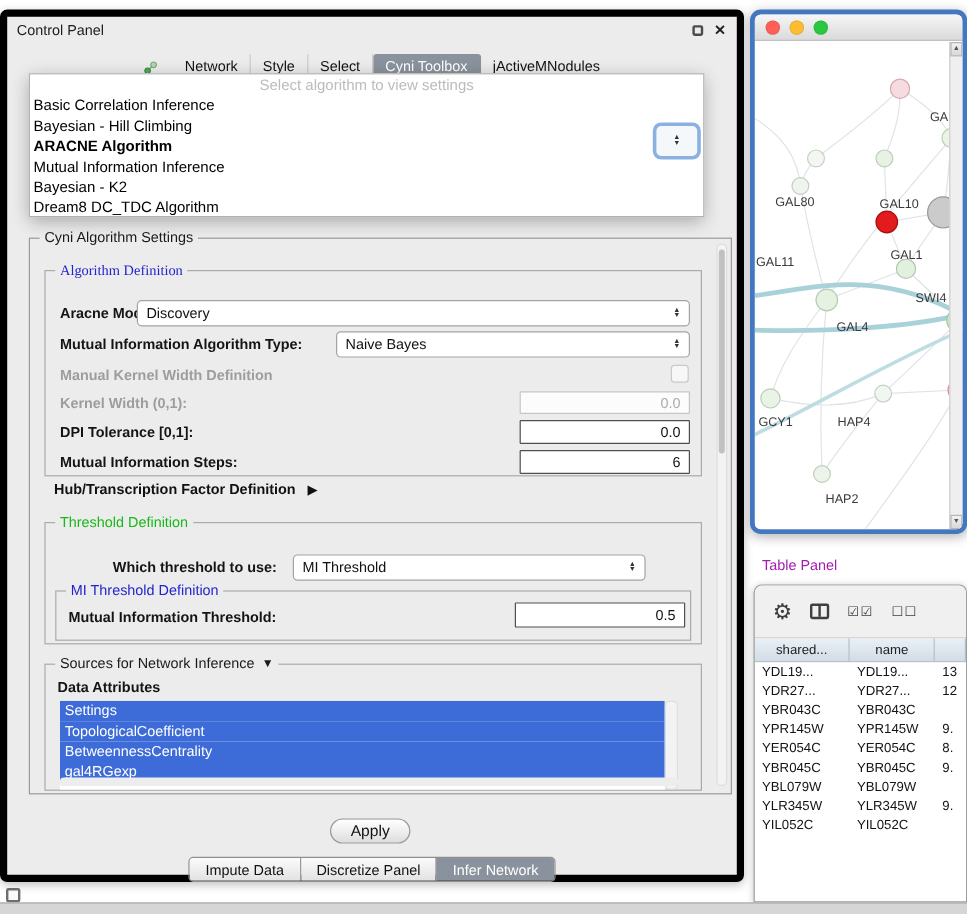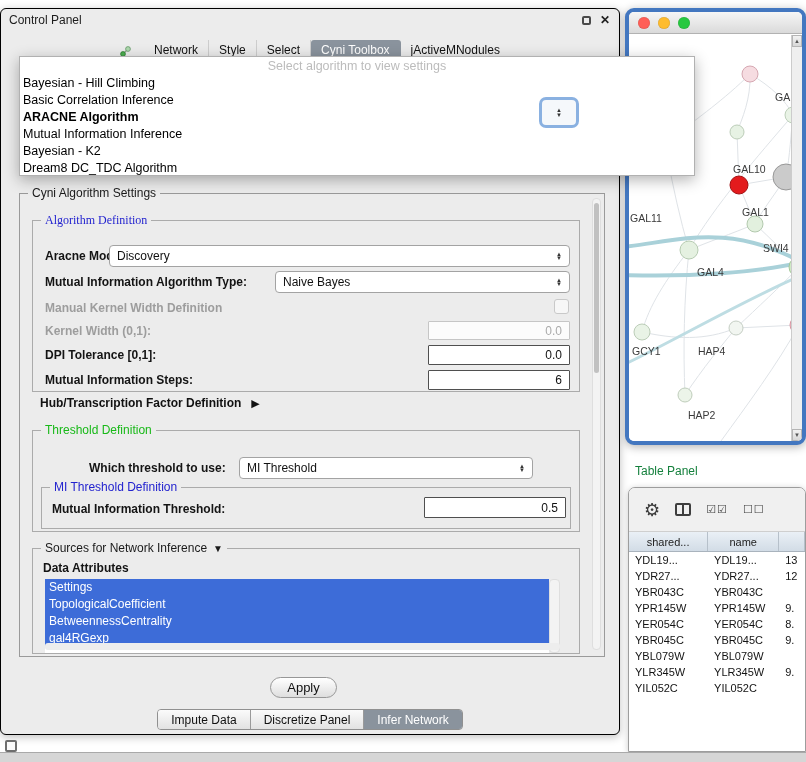--- a/index.html
+++ b/index.html
@@ -1,31 +1,31 @@
 <!DOCTYPE html>
 <html><head>
 <meta charset="utf-8">
 <style>
 *{margin:0;padding:0;box-sizing:border-box}
 body{font-family:"Liberation Sans",sans-serif;background:#fff}
 .stage{position:relative;width:806px;height:762px;overflow:hidden;background:#ffffff}
 
 
-.cp-window{position:absolute;left:0;top:8px;width:620px;height:727px;background:#ececec;border:1px solid #000000;border-radius:6px;box-shadow:0 2px 8px rgba(0,0,0,0.25)}
+.cp-window{position:absolute;left:0;top:8px;width:620px;height:727px;background:#ececec;border:6px solid #000000;border-radius:6px;box-shadow:0 2px 8px rgba(0,0,0,0.25)}
 .titlebar{position:absolute;left:0;top:0;right:0;height:22px;display:flex;align-items:center;padding-left:8px;font-size:12px;color:#1c1c1c}
 .winbtns{position:absolute;right:9px;top:5px;display:flex;gap:9px;align-items:center}
 .floatbtn{width:9px;height:9px;border:2px solid #4a4a4a;border-radius:2px}
 .closebtn{font-size:12px;font-weight:bold;color:#222;line-height:12px}
 .tabrow{position:absolute;left:0;top:30px;right:0;height:22px;display:flex;justify-content:center;align-items:center;font-size:12px;color:#111}
 .cp-tab{display:flex;align-items:flex-end;gap:23px;padding:3px 10px;border-right:1px solid #cdcdcd;cursor:default;white-space:nowrap}
 .cp-tab:last-child{border-right:none}
 .cp-tab.active{color:#fff;border-radius:3px;border-right-color:transparent}
 
 
-.dd-popup{position:absolute;left:18px;top:47px;width:676px;height:120px;background:#fff;border:1px solid #b1b1b1;box-shadow:0 4px 14px rgba(0,0,0,0.3);z-index:30;font-size:12.5px}
+.dd-popup{position:absolute;left:18px;top:47px;width:563px;height:120px;background:#fff;border:1px solid #b1b1b1;box-shadow:0 4px 14px rgba(0,0,0,0.3);z-index:30;font-size:12.5px}
 .dd-placeholder{height:18px;line-height:18px;text-align:center;color:#bcbcbc}
 .dd-item{height:17px;line-height:17px;padding-left:3px;color:#000;white-space:nowrap}
 .dd-item.bold{font-weight:bold}
 .combo-ring{position:absolute;left:538px;top:88px;width:40px;height:31px;z-index:31;border:3px solid #8ab1e1;border-radius:7px;background:#f5f8fb;display:flex;align-items:center;justify-content:center}
 
 
 .settings-group{position:absolute;left:18px;top:184px;width:586px;height:464px;border:1px solid #9a9a9a}
 .legend{position:absolute;top:-8px;left:8px;background:#ececec;padding:0 4px;font-size:12px;line-height:15px;color:#1a1a1a;white-space:nowrap;display:flex;align-items:center;gap:6px}
 .sub-group{position:absolute;border:1px solid #ababab}
 .lbl{position:absolute;font-size:12px;font-weight:bold;color:#141414;white-space:nowrap}
@@ -56,21 +56,21 @@
 .net-window{position:absolute;left:625px;top:8px;width:181px;height:437px;border:4px solid #4377c0;border-radius:9px;background:#fff;overflow:hidden;box-shadow:0 2px 10px rgba(0,0,0,0.3)}
 .net-titlebar{height:22px;background:linear-gradient(#f6f6f6,#dadada);border-bottom:1px solid #b2b2b2;display:flex;align-items:center;gap:8px;padding-left:9px}
 .tl{width:12px;height:12px;border-radius:50%;box-shadow:inset 0 0 1px rgba(0,0,0,0.35)}
 .net-canvas{position:absolute;left:0;top:23px;right:0;bottom:0;background:#fff}
 .net-canvas svg{position:absolute;left:0;top:0}
 .net-label{font-size:10.5px;fill:#3a3a3a;font-family:"Liberation Sans",sans-serif}
 .net-sb{position:absolute;top:0;right:0;bottom:0;width:11px;background:#efefef;border-left:1px solid #cccccc}
 .net-sb .arrbox{position:absolute;left:0;width:10px;height:12px;background:linear-gradient(#f2f2f2,#d8d8d8);border:1px solid #b5b5b5;font-size:6px;display:flex;align-items:center;justify-content:center;color:#555}
 
 
-.tp-title{position:absolute;left:635px;top:464px;font-size:12px;color:#15803d}
+.tp-title{position:absolute;left:635px;top:464px;font-size:12px;color:#a21caf}
 .tbl-window{position:absolute;left:628px;top:487px;width:178px;height:265px;background:#fff;border:1px solid #9d9d9d;border-radius:7px 7px 0 0;overflow:hidden;box-shadow:0 1px 6px rgba(0,0,0,0.2)}
 .tbl-toolbar{height:44px;background:#f0f0f0;border-bottom:1px solid #cfcfcf;display:flex;align-items:center;gap:15px;padding-left:15px;color:#3c3c3c}
 .gear{font-size:18px;line-height:18px}
 .colicon{width:16px;height:13px;border:2px solid #3e3e3e;border-radius:2px;position:relative}
 .colicon .bar{position:absolute;left:50%;top:0;bottom:0;width:2px;background:#3e3e3e;transform:translateX(-50%)}
 .pair{font-size:11px;letter-spacing:1px}
 .tbl-head{display:flex;height:20px;background:linear-gradient(#eaf0f6,#d2dce6);border-bottom:1px solid #a9b3bd;font-size:11px;color:#222}
 .th{display:flex;align-items:center;justify-content:center;border-right:1px solid #b6c0ca;height:100%}
 .tr{display:flex;height:16px;font-size:11px;color:#131313;align-items:flex-end;background:#fff}
 .td{padding-left:6px;white-space:nowrap;overflow:hidden;height:100%;display:flex;align-items:center}
@@ -205,22 +205,22 @@
       <div class="seg-wrap" id="bottom-tabs">
           <div class="seg">Impute Data</div>
           <div class="seg">Discretize Panel</div>
           <div class="seg active" style="background: rgb(138, 147, 157);">Infer Network</div>
         </div>
     </div>
 
     <div class="dd-popup">
       <div class="dd-placeholder">Select algorithm to view settings</div>
       <div id="dd-items">
+          <div class="dd-item">Basic Correlation Inference</div>
           <div class="dd-item">Bayesian - Hill Climbing</div>
-          <div class="dd-item">Basic Correlation Inference</div>
           <div class="dd-item bold">ARACNE Algorithm</div>
           <div class="dd-item">Mutual Information Inference</div>
           <div class="dd-item">Bayesian - K2</div>
           <div class="dd-item">Dream8 DC_TDC Algorithm</div>
         </div>
     </div>
     <div class="combo-ring">
       <span class="arrs">
           <span>▲</span>
           <span>▼</span>

